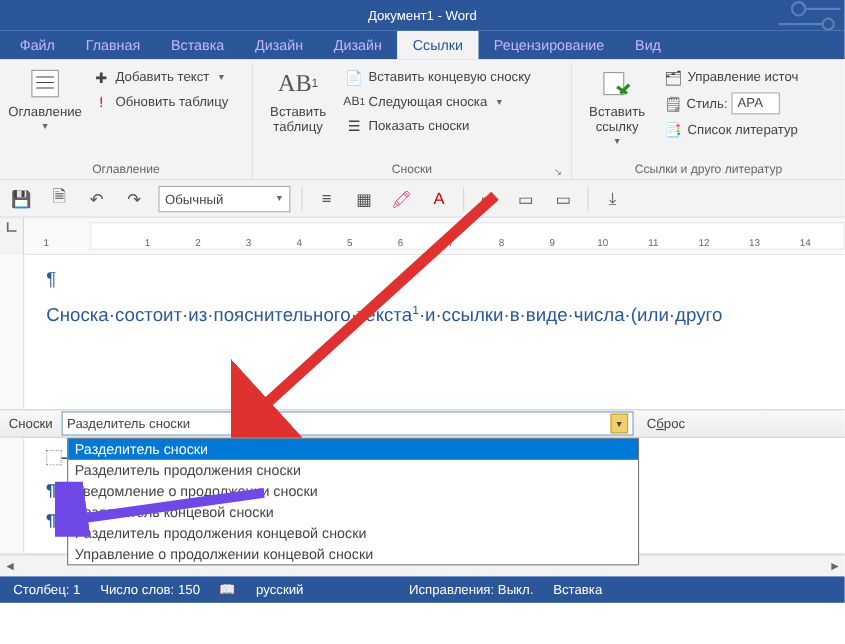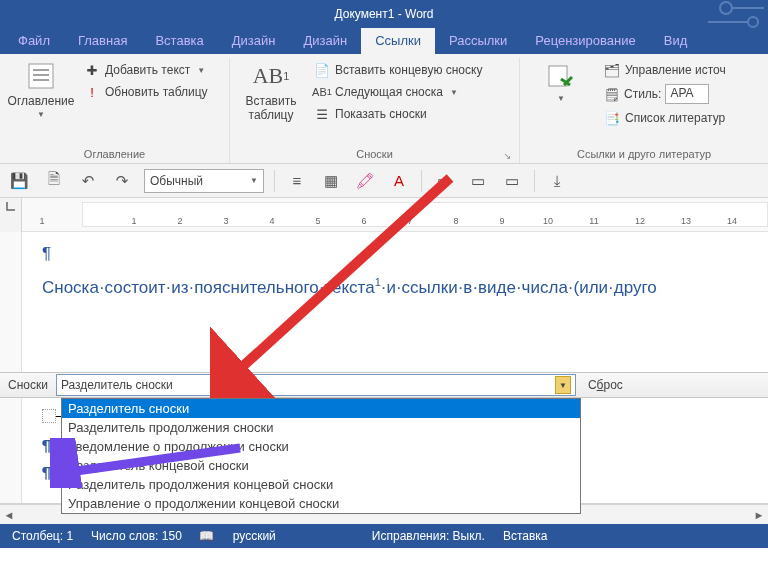--- a/index.html
+++ b/index.html
@@ -101,21 +101,20 @@
   </div>
 </div>
 
 <div class="ribbon-tabs" id="ribbon-tabs">
     <div class="tab">Файл</div>
     <div class="tab">Главная</div>
     <div class="tab">Вставка</div>
     <div class="tab">Дизайн</div>
     <div class="tab">Дизайн</div>
     <div class="tab active">Ссылки</div>
-    <div class="tab">Рассылки</div>
     <div class="tab">Рецензирование</div>
     <div class="tab">Вид</div>
   </div>
 
 <div class="ribbon">
   <div class="group" style="width:230px">
     <div class="group-body">
       <div class="bigbtn">
         <span class="icon">
           <svg width="30" height="30">
@@ -171,20 +170,21 @@
   <div class="group" style="flex:1;border-right:none;">
     <div class="group-body">
       <div class="bigbtn">
         <span class="icon">
           <svg width="30" height="26">
               <rect x="3" y="3" width="18" height="20" fill="#fff" stroke="#999"></rect>
               <path d="M15 16 L24 22" stroke="#2a8a2a" stroke-width="3" fill="none"></path>
               <path d="M18 22 L26 14" stroke="#2a8a2a" stroke-width="3" fill="none"></path>
             </svg>
         </span>
+        <span class="lbl">Вставить ссылку</span>
         <span class="dd">▼</span>
       </div>
       <div class="stack">
         <div class="smallbtn">
           <span class="icon">🗂</span>
           <span>Управление источ</span>
         </div>
         <div class="smallbtn style-row">
           <span class="icon">🗒</span>
           <span>Стиль:</span>

